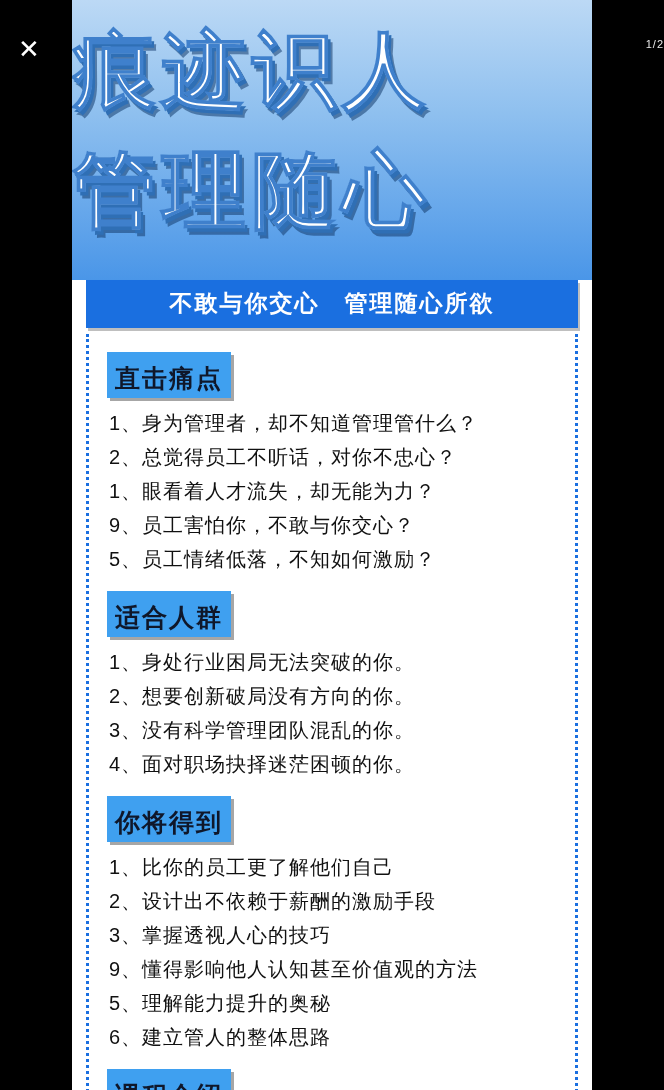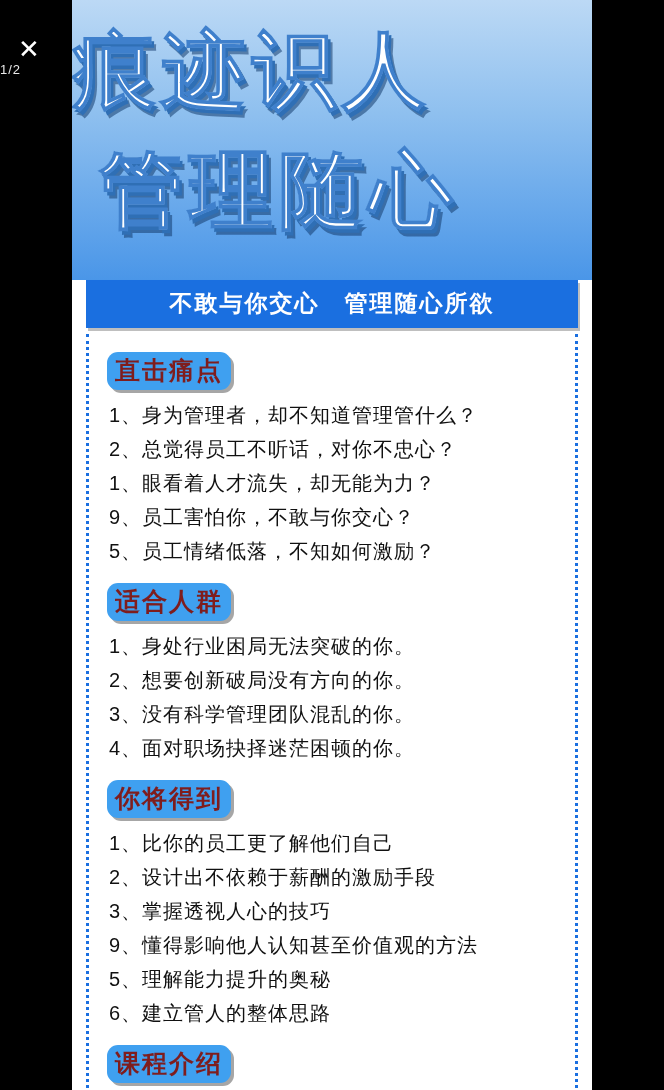--- a/index.html
+++ b/index.html
@@ -31,26 +31,25 @@
     cursor: pointer;
     z-index: 40;
     user-select: none;
   }
   
   #page-indicator {
     position: absolute;
     left: 0;
     right: 0;
     top: 38px;
-    text-align: left;
+    text-align: right;
     color: #e9e9e9;
-    font-size: 13px;
+    font-size: 11px;
     z-index: 30;
     letter-spacing: 1px;
-    margin-top: 24px;
   }
   
   #poster {
     position: absolute;
     left: 72px;
     top: 0;
     width: 520px;
     height: 1090px;
     background: #ffffff;
     overflow: hidden;
@@ -68,21 +67,21 @@
     font-family: "Liberation Sans", sans-serif;
     font-weight: bold;
     font-size: 84px;
     letter-spacing: 6px;
     text-shadow:
       3px 4px 0 #2f6fb5,
       5px 7px 0 rgba(20,60,110,0.55);
     -webkit-text-stroke: 1px #3f80cc;
   }
   #hero-1 { margin-top: 14px; }
-  #hero-2 { margin-top: 6px; padding-left: 27px; }
+  #hero-2 { margin-top: 6px; }
   
   #banner {
     background: #1a6fe0;
     color: #ffffff;
     font-weight: bold;
     font-size: 23px;
     text-align: center;
     padding: 8px 0 9px 0;
     letter-spacing: 2px;
     margin: 0 14px;
@@ -97,28 +96,27 @@
     border-right: 3px dotted #1a6fe0;
     background: #ffffff;
     min-height: 700px;
   }
   .section {
     margin-bottom: 8px;
   }
   .section-title {
     display: inline-block;
     background: #3fa0f0;
-    color: #7f1d1d;
+    color: #0f172a;
     font-weight: bold;
     font-size: 25px;
     letter-spacing: 2px;
-    padding: 2px 8px 3px 8px;
+    padding: 10px 8px 3px 8px;
     margin: 8px 0 10px 6px;
     box-shadow: 3px 3px 0 rgba(0,0,0,0.35);
-    border-radius: 11px;
   }
   .item {
     font-size: 20px;
     color: #111111;
     line-height: 1.55;
     margin: 0 0 3px 8px;
     letter-spacing: 1px;
   }
   
   .letterbox {

